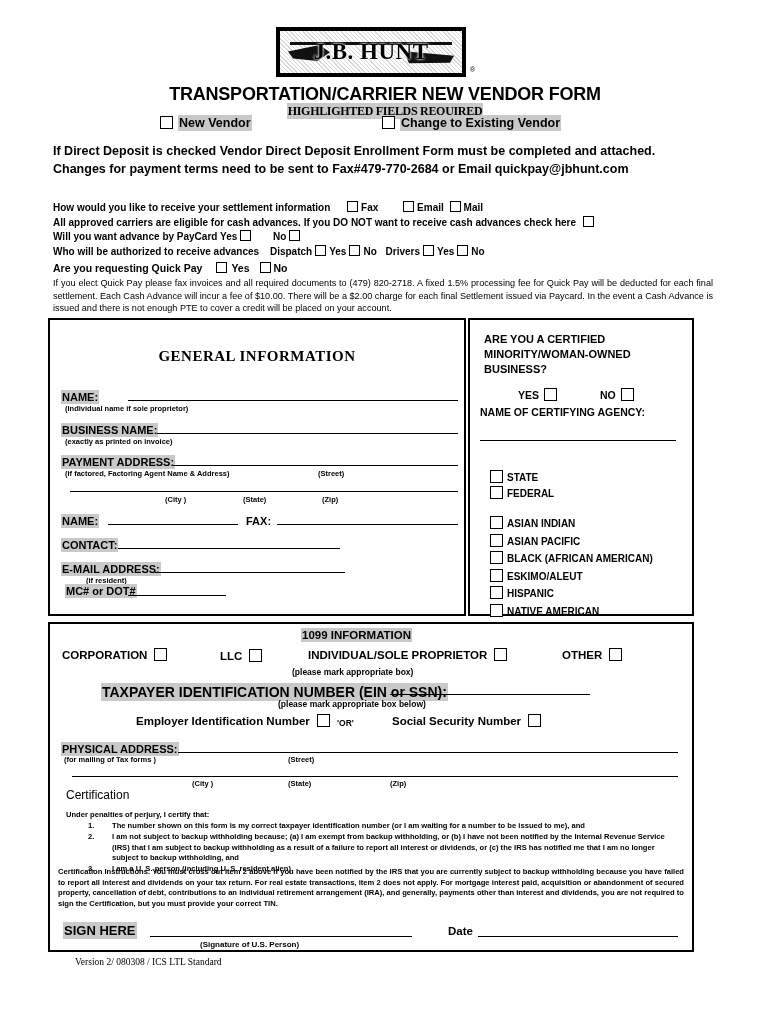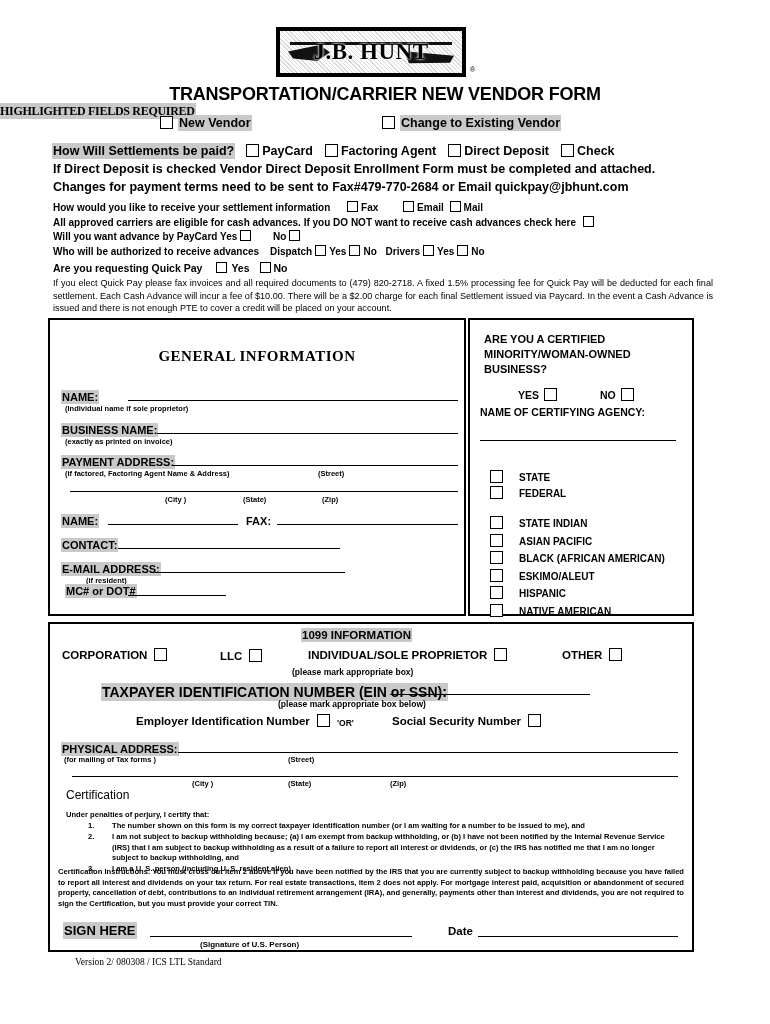--- a/index.html
+++ b/index.html
@@ -88,21 +88,21 @@
     letter-spacing: -0.2px;
   }
   .hl {
     background: #c9c9c9;
     box-shadow: 0 0 0 1px #c9c9c9;
   }
   .req-note {
     position: absolute;
     left: 0; right: 0;
     top: 104px;
-    text-align: left;
+    text-align: center;
     font-size: 12px;
     font-weight: bold;
     font-family: "Liberation Serif", serif;
   }
   .req-note span { letter-spacing: -0.3px; }
 
   
   .cb {
     display: inline-block;
     width: 13px;
@@ -222,21 +222,21 @@
     font-size: 10.5px;
     font-weight: bold;
   }
   .min-list {
     position: absolute;
     left: 20px;
     font-size: 10px;
     font-weight: bold;
   }
   .min-list .row { margin-bottom: 3px; white-space: nowrap; }
-  .min-list .row span { margin-left: 16px; }
+  .min-list .row span { margin-left: 4px; }
   .min-list2 { top: 150px; }
   .min-list3 { top: 196px; }
   .min-list3 .row { margin-bottom: 4.6px; }
 
   
   .n-type { position: absolute; font-size: 11.5px; font-weight: bold; }
   .n-type .cb { margin-left: 7px; }
   .n-sub { position: absolute; font-size: 8.5px; font-weight: bold; }
 
   .cert-h {
@@ -315,23 +315,20 @@
   <div class="vendor-row">
     <div class="opt v-new">
       <i class="cb"></i><span class="hl">New Vendor</span>
     </div>
     <div class="opt v-chg">
       <i class="cb"></i><span class="hl">Change to Existing Vendor</span>
     </div>
   </div>
 
   <div class="pay-block">
-    <div class="line1">
-      <span class="hl">How Will Settlements be paid?</span><i class="cb"></i><span>PayCard</span><i class="cb"></i><span>Factoring Agent</span><i class="cb"></i><span>Direct Deposit</span><i class="cb"></i><span>Check</span>
-    </div>
     <div>If Direct Deposit is checked Vendor Direct Deposit Enrollment Form must be completed and attached.</div>
     <div>Changes for payment terms need to be sent to Fax#479-770-2684 or Email quickpay@jbhunt.com</div>
   </div>
 
   <div class="settle-block">
     <div>
       <span>How would you like to receive your settlement information</span>
       <i class="cb sm" style="margin-left:14px"></i><span>Fax</span>
       <i class="cb sm" style="margin-left:22px"></i><span>Email</span>
       <i class="cb sm"></i><span>Mail</span>
@@ -401,21 +398,21 @@
     </div>
     <div class="min-agency">NAME OF CERTIFYING AGENCY:</div>
     <div class="rule" style="left:10px;top:120px;width:196px;"></div>
 
     <div class="min-list min-list2">
       <div class="row"><i class="cb"></i><span>STATE</span></div>
       <div class="row"><i class="cb"></i><span>FEDERAL</span></div>
     </div>
 
     <div class="min-list min-list3">
-      <div class="row"><i class="cb"></i><span>STATE INDIAN</span></div>
+      <div class="row"><i class="cb"></i><span>ASIAN INDIAN</span></div>
       <div class="row"><i class="cb"></i><span>ASIAN PACIFIC</span></div>
       <div class="row"><i class="cb"></i><span>BLACK (AFRICAN AMERICAN)</span></div>
       <div class="row"><i class="cb"></i><span>ESKIMO/ALEUT</span></div>
       <div class="row"><i class="cb"></i><span>HISPANIC</span></div>
       <div class="row"><i class="cb"></i><span>NATIVE AMERICAN</span></div>
       <div class="row"><i class="cb"></i><span>NATIVE HAWAIIAN</span></div>
       <div class="row"><i class="cb"></i><span>WOMAN-OWNED</span></div>
     </div>
   </div>
 

